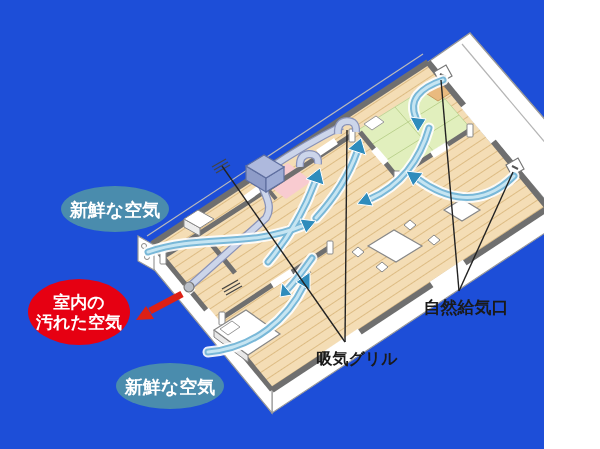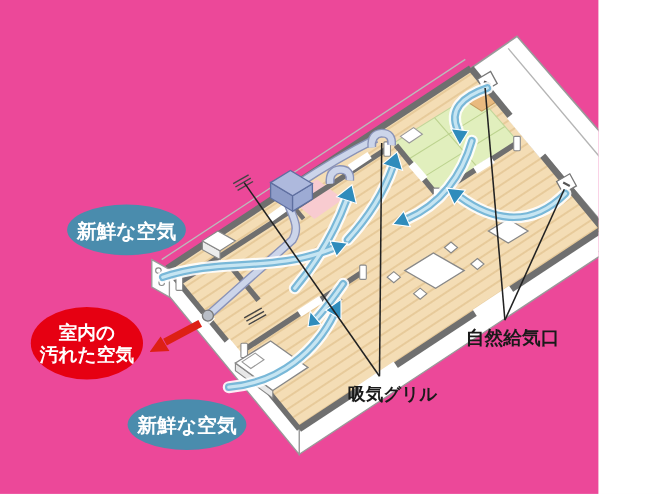--- a/index.html
+++ b/index.html
@@ -1,19 +1,19 @@
 <!DOCTYPE html>
 <html><head>
 <meta charset="utf-8">
 <style>
   html,body{margin:0;padding:0;background:#ffffff;}
   .stage{
     position:relative;
     width:544px;height:449px;
-    background:#ec4899;
+    background:#1d4ed8;
     overflow:hidden;
     font-family:"Liberation Serif", serif;
   }
   svg{display:block;}
   .callout-text{
     font-family:"Liberation Serif", serif;
     font-weight:700;
     fill:#ffffff;
   }
   .black-label{

